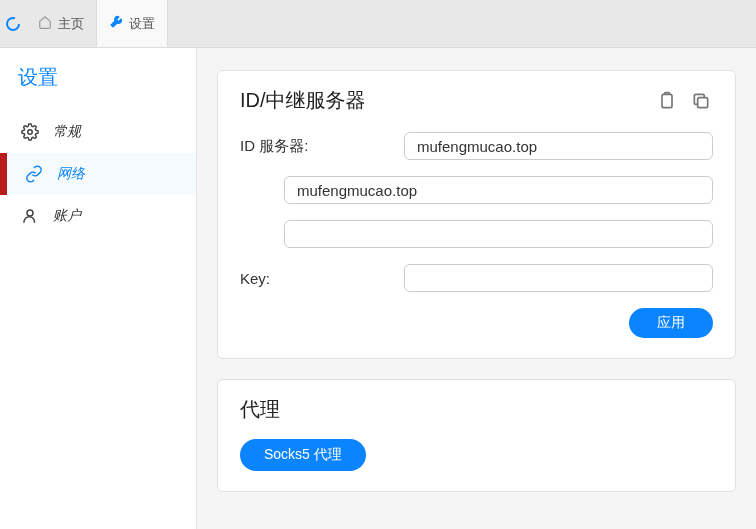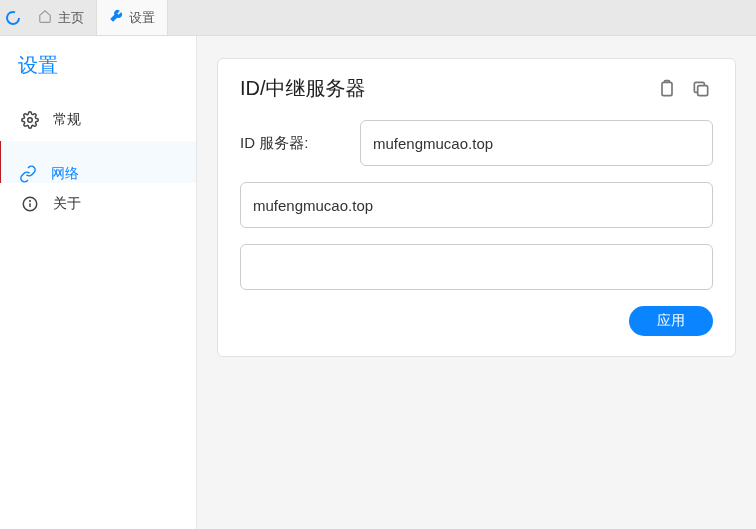--- a/index.html
+++ b/index.html
@@ -13,21 +13,21 @@
       color: #333;
       background: #f5f5f5;
       width: 756px;
       height: 529px;
       overflow: hidden;
     }
     
     .tabbar {
       display: flex;
       align-items: center;
-      height: 36px;
+      height: 48px;
       background: #e8e8e8;
       border-bottom: 1px solid #ddd;
     }
     .tab {
       display: flex;
       align-items: center;
       gap: 6px;
       padding: 0 12px;
       height: 100%;
       font-size: 13px;
@@ -66,26 +66,26 @@
     .sidebar-item {
       display: flex;
       align-items: center;
       gap: 14px;
       padding: 0 18px;
       height: 42px;
       font-size: 14px;
       color: #333;
       cursor: pointer;
       border-left: 3px solid transparent;
+      font-style: italic;
     }
     .sidebar-item.active {
       color: #0a84ff;
-      border-left: 1px solid #b91c1c;
+      border-left: 7px solid #b91c1c;
       background: #f5faff;
-      align-items: flex-end;
     }
     .sidebar-item .icon {
       width: 18px;
       height: 18px;
       display: flex;
       align-items: center;
       justify-content: center;
     }
     .content {
       flex: 1;
@@ -131,27 +131,28 @@
     }
     .form-label {
       width: 120px;
       text-align: left;
       padding-right: 10px;
       font-size: 15px;
       color: #333;
     }
     .form-input {
       flex: 1;
-      height: 46px;
+      height: 28px;
       border: 1px solid #ccc;
       border-radius: 6px;
       padding: 0 12px;
       font-size: 15px;
       color: #333;
       outline: none;
+      margin-left: 44px;
     }
     .btn-row {
       display: flex;
       justify-content: flex-end;
       margin-top: 16px;
     }
     .btn-primary {
       background: #0a84ff;
       color: #fff;
       border: none;
@@ -223,31 +224,30 @@
       <span class="icon">
         <svg width="18" height="18" viewBox="0 0 24 24" fill="none" stroke="#0a84ff" stroke-width="2">
           <path d="M10 13a5 5 0 007.07 0l3-3a5 5 0 00-7.07-7.07l-1 1"></path>
           <path d="M14 11a5 5 0 00-7.07 0l-3 3a5 5 0 007.07 7.07l1-1"></path>
         </svg>
       </span>
       <span>网络</span>
     </div>
 
 
-
     <div class="sidebar-item">
       <span class="icon">
         <svg width="18" height="18" viewBox="0 0 24 24" fill="none" stroke="#444" stroke-width="2">
-          <circle cx="12" cy="12" r="9"></circle>
-          <line x1="12" y1="11" x2="12" y2="16"></line>
-          <circle cx="12" cy="8" r="0.5" fill="#444"></circle>
+          <circle cx="12" cy="8" r="4"></circle>
+          <path d="M4 21v-1a7 7 0 0114 0v1"></path>
         </svg>
       </span>
-      <span>关于</span>
-    </div>
+      <span>账户</span>
+    </div>
+
   </div>
 
   <div class="content">
     <div class="card">
       <div class="card-header">
         <div class="card-title">ID/中继服务器</div>
         <div class="card-actions">
           <div class="icon-btn">
             <svg width="20" height="20" viewBox="0 0 24 24" fill="none" stroke="#777" stroke-width="2">
               <rect x="6" y="4" width="12" height="16" rx="2"></rect>
@@ -266,19 +266,27 @@
       <div class="form-row">
         <div class="form-label">ID 服务器:</div>
         <input class="form-input" value="mufengmucao.top" style="">
       </div>
       <div class="form-row">
         <input class="form-input" value="mufengmucao.top" style="">
       </div>
       <div class="form-row">
         <input class="form-input" value="" style="">
       </div>
+      <div class="form-row">
+        <div class="form-label">Key:</div>
+        <input class="form-input" value="" style="">
+      </div>
       <div class="btn-row">
         <button class="btn-primary">应用</button>
       </div>
     </div>
 
+    <div class="card">
+      <div class="proxy-title">代理</div>
+      <button class="btn-pill">Socks5 代理</button>
+    </div>
   </div>
 </div>
 
 </body></html>

